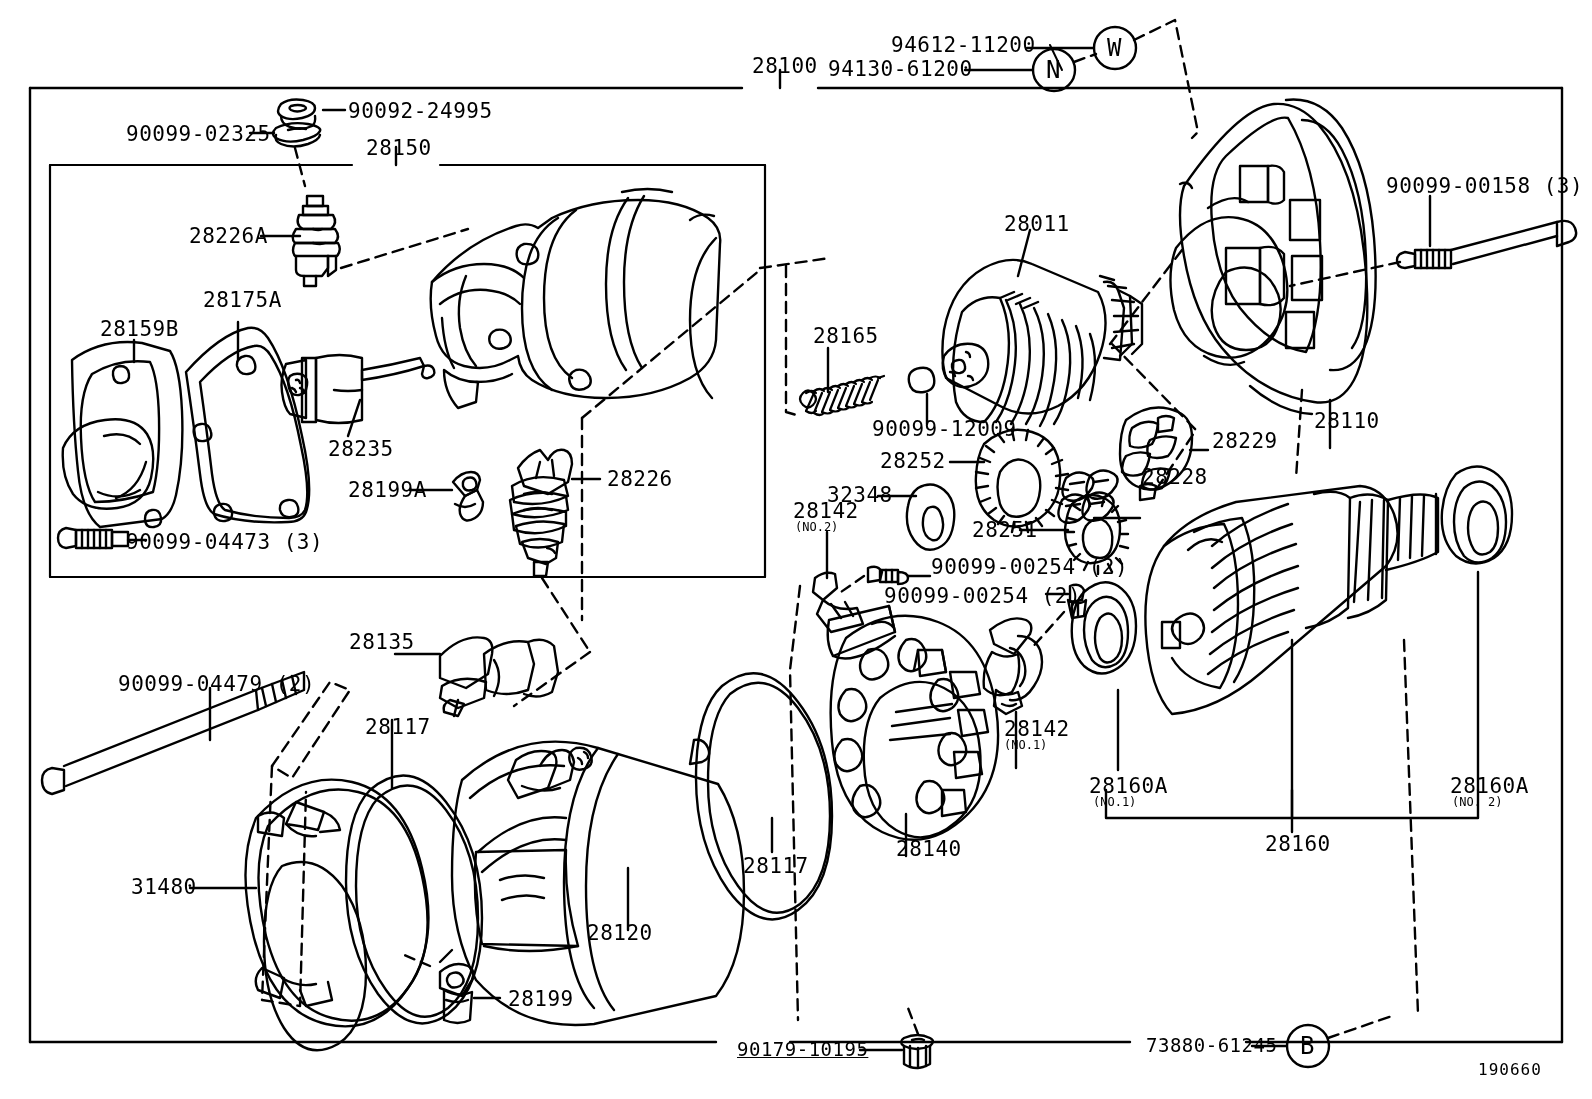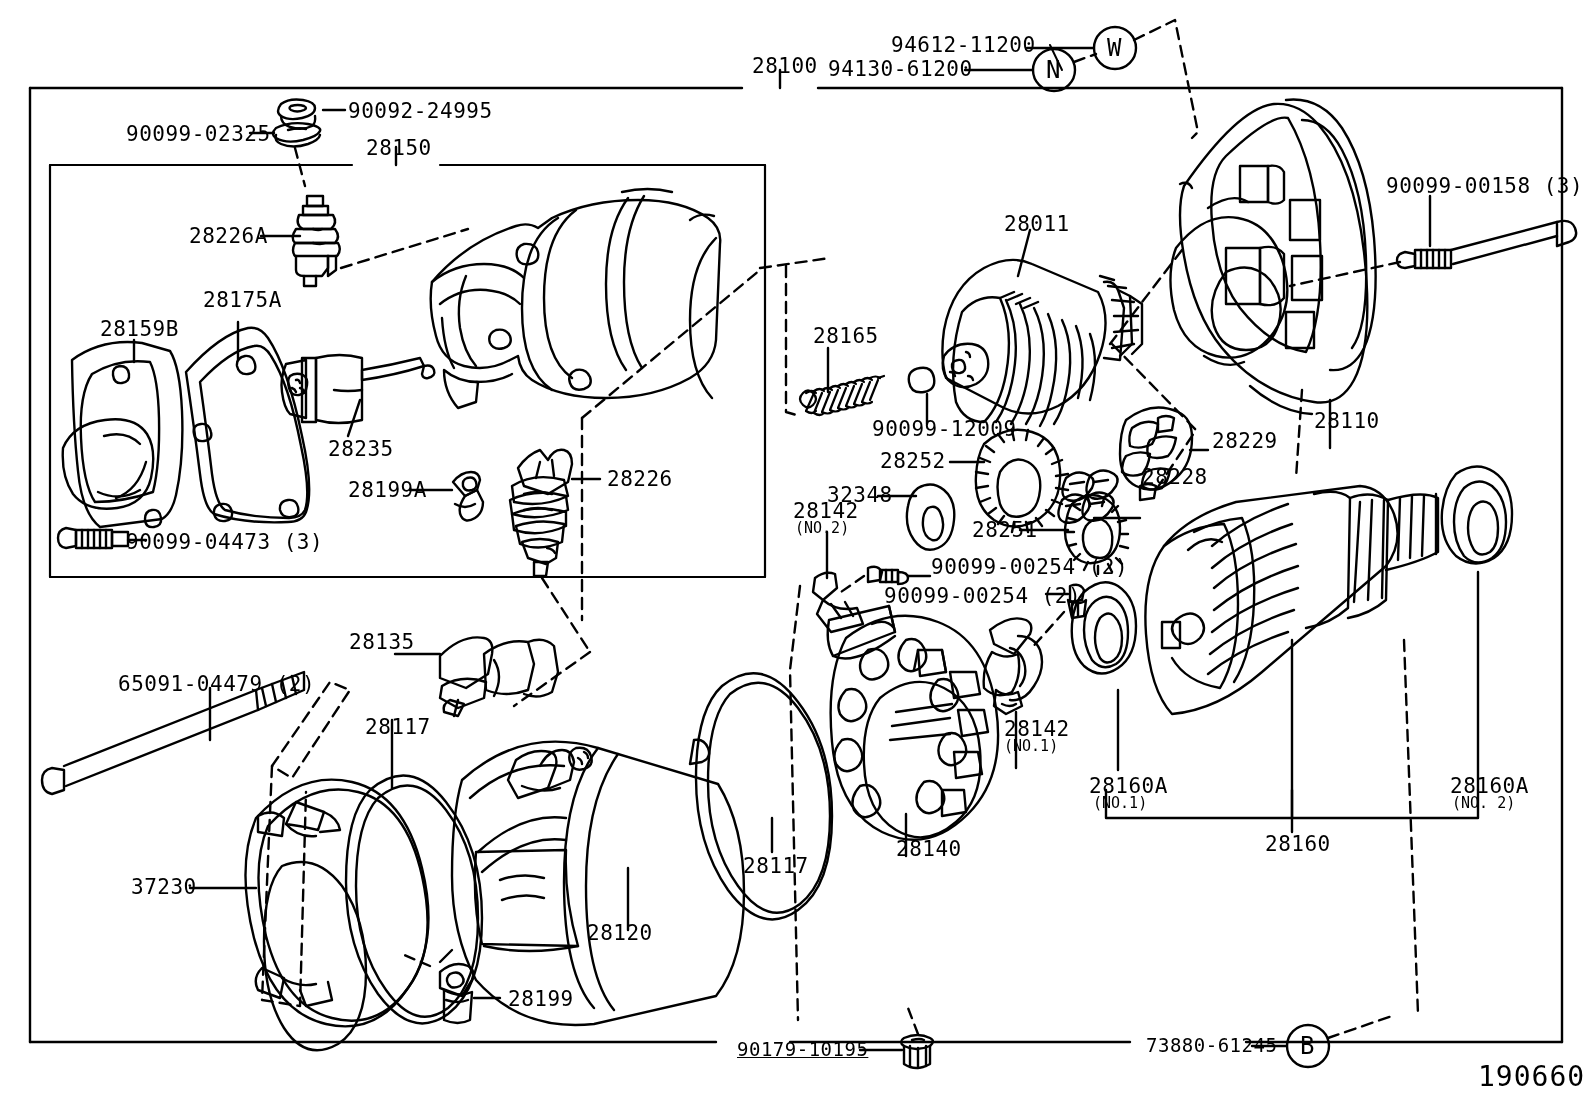--- a/index.html
+++ b/index.html
@@ -13,23 +13,23 @@
   svg{position:absolute;top:0;left:0;width:1592px;height:1099px;}
   .lbl{
     position:absolute;
     font-family:"DejaVu Sans Mono", monospace;
     font-size:21px;
     letter-spacing:0.5px;
     color:#000;
     white-space:pre;
     line-height:1.05;
   }
-  .lbl.sub{font-size:15px;letter-spacing:0px;}
+  .lbl.sub{font-size:12px;letter-spacing:0px;}
   .lbl.small{font-size:19px;}
-  .lbl.diagid{font-size:28px;letter-spacing:1px;}
+  .lbl.diagid{font-size:16px;letter-spacing:1px;}
 </style>
 </head>
 <body>
 
 <div id="root">
 
 <svg viewBox="0 0 1592 1099">
   <g fill="none" stroke="#000" stroke-width="2.4" stroke-linecap="round" stroke-linejoin="round">
 
     <g>
@@ -541,24 +541,24 @@
 <div class="lbl sub" style="left:1004px;top:739px;">(NO.1)</div>
 <div class="lbl" style="left:868px;top:838px;margin-left:28px;">28140</div>
 
 <div class="lbl" style="left:1089px;top:775px;">28160A</div>
 <div class="lbl sub" style="left:1093px;top:796px;">(NO.1)</div>
 <div class="lbl" style="left:1450px;top:775px;">28160A</div>
 <div class="lbl sub" style="left:1452px;top:796px;">(NO. 2)</div>
 <div class="lbl" style="left:1265px;top:833px;">28160</div>
 
 <div class="lbl" style="left:349px;top:631px;">28135</div>
-<div class="lbl" style="left:118px;top:673px;">65091-04479 (2)</div>
+<div class="lbl" style="left:118px;top:673px;">90099-04479 (2)</div>
 <div class="lbl" style="left:365px;top:716px;">28117</div>
 <div class="lbl" style="left:743px;top:855px;">28117</div>
-<div class="lbl" style="left:131px;top:876px;">37230</div>
+<div class="lbl" style="left:131px;top:876px;">31480</div>
 <div class="lbl" style="left:587px;top:922px;">28120</div>
 <div class="lbl" style="left:508px;top:988px;">28199</div>
 
 <div class="lbl small" style="left:737px;top:1040px;text-decoration:underline;">90179-10195</div>
 <div class="lbl small" style="left:1146px;top:1036px;">73880-61245</div>
 <div class="lbl" style="left:1300px;top:1034px;font-size:24px;">B</div>
 <div class="lbl diagid" style="left:1478px;top:1062px;">190660</div>
 
 </div>
 

